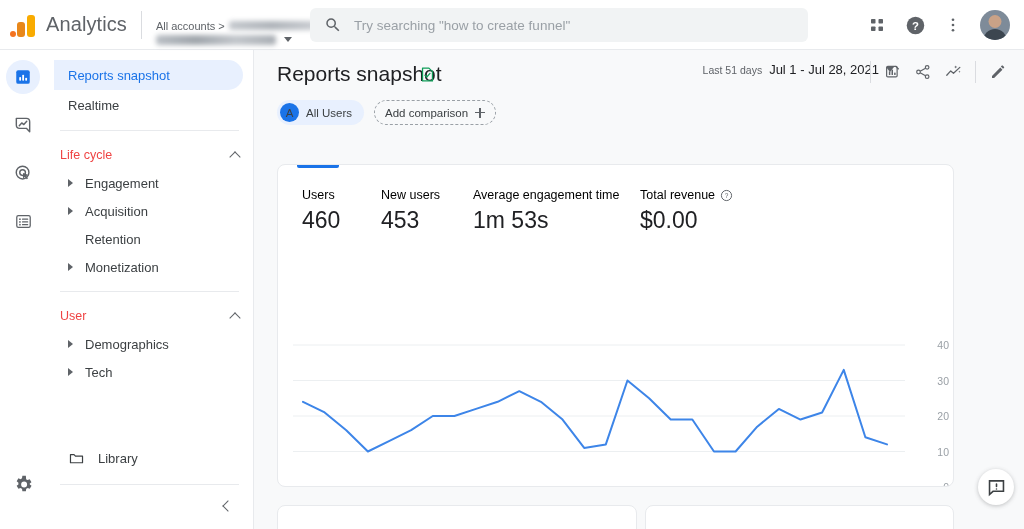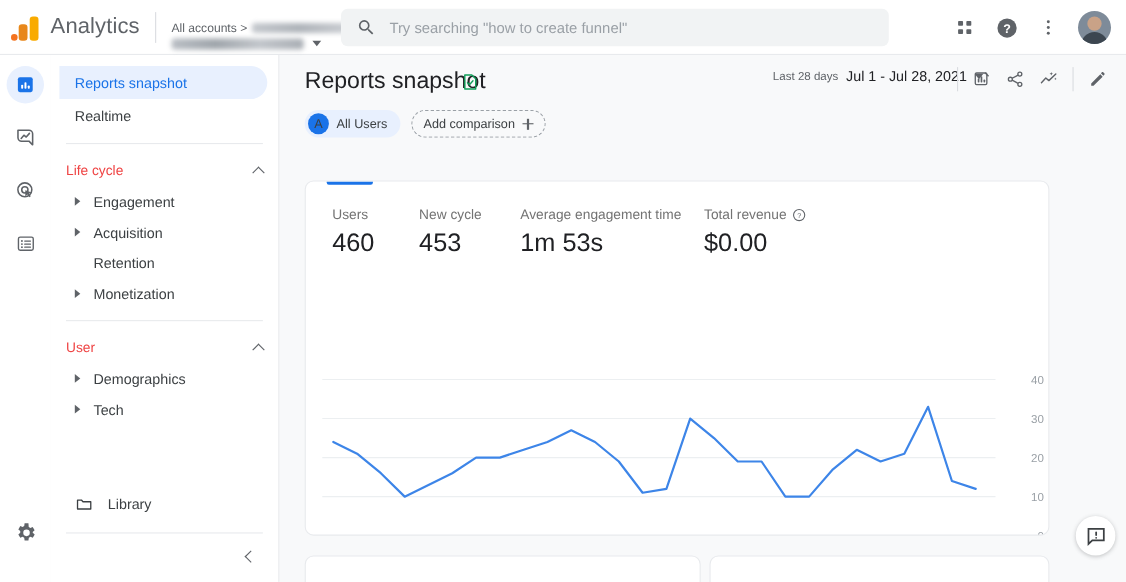--- a/index.html
+++ b/index.html
@@ -122,21 +122,21 @@
   .plus:after { left: 0; top: 4px; width: 10px; height: 1.6px; }
 
   
   .card {
     position: absolute; left: 23px; top: 114px; width: 677px; height: 323px;
     background: #ffffff; border: 1px solid #e8eaed; border-radius: 8px; overflow: hidden;
   }
   .tab-ind { position: absolute; left: 19px; top: 0; width: 42px; height: 3px; background: #1a73e8; border-radius: 0 0 2px 2px; }
   .metrics { position: absolute; left: 24px; top: 23px; display: flex; }
   .metric { margin-right: 0; }
-  .m-label { font-size: 12.5px; color: #737373; display: flex; align-items: center; gap: 5px; white-space: nowrap; }
+  .m-label { font-size: 12.5px; color: #000000; display: flex; align-items: center; gap: 5px; white-space: nowrap; }
   .m-value { font-size: 23px; color: #202124; margin-top: 5px; font-weight: 400; }
   .m0 { width: 79px; } .m1 { width: 92px; } .m2 { width: 167px; } .m3 { width: 120px; }
 
   .chartwrap { position: absolute; left: 0; top: 84px; width: 677px; height: 239px; }
   .chart-svg { position: absolute; left: 0; top: 0; }
 
   .fab {
     position: absolute; right: 10px; bottom: 24px; width: 36px; height: 36px; border-radius: 50%;
     background: #ffffff; box-shadow: 0 1px 4px rgba(60,64,67,.3); display: flex; align-items: center; justify-content: center; cursor: pointer; z-index: 30;
   }
@@ -317,21 +317,21 @@
     <div class="page-head">
       <div class="page-title">Reports snapshot</div>
       <span class="title-doc-icon">
         <svg width="17" height="17" viewBox="0 0 24 24">
           <path d="M5 3h9l5 5v13H5z" fill="none" stroke="#0f9d58" stroke-width="1.8" stroke-linejoin="round"></path>
           <polyline points="8.5,13 11,15.5 15.5,10.5" fill="none" stroke="#0f9d58" stroke-width="1.8" stroke-linecap="round" stroke-linejoin="round"></polyline>
         </svg>
       </span>
 
       <div class="daterange">
-        <span class="dr-label">Last 28 days</span>
+        <span class="dr-label">Last 51 days</span>
         <span class="dr-value">Jul 1 - Jul 28, 2021</span>
         <span class="caret-down"></span>
       </div>
 
       <div class="head-actions">
         <span class="vdiv"></span>
         <div class="aicon">
           <svg width="18" height="18" viewBox="0 0 24 24">
             <rect x="3.5" y="4.5" width="14" height="14" rx="1.6" fill="none" stroke="#5f6368" stroke-width="1.6"></rect>
             <g fill="#5f6368">
@@ -387,21 +387,21 @@
 
       <div class="metrics">
         <div class="metric m0">
           <div class="m-label">
               <span>Users</span>
             </div>
           <div class="m-value">460</div>
         </div>
         <div class="metric m1">
           <div class="m-label">
-              <span>New cycle</span>
+              <span>New users</span>
             </div>
           <div class="m-value">453</div>
         </div>
         <div class="metric m2">
           <div class="m-label">
               <span>Average engagement time</span>
             </div>
           <div class="m-value">1m 53s</div>
         </div>
         <div class="metric m3">

